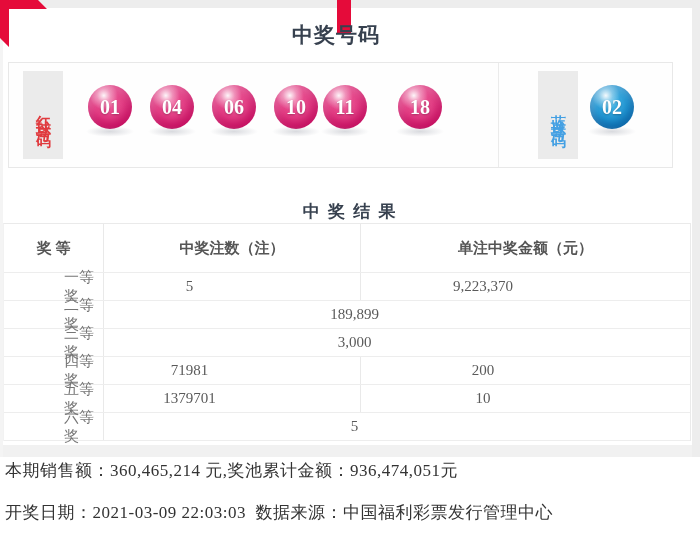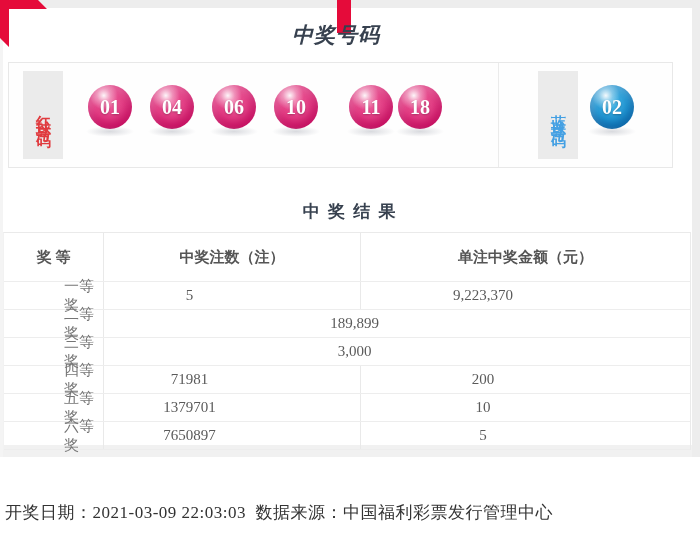--- a/index.html
+++ b/index.html
@@ -16,21 +16,21 @@
 
   
   .ribbon {
     position:absolute; left:0; top:0; width:47px; height:47px; background:#e50b3a;
     clip-path:polygon(0 0, 38px 0, 47px 9px, 9px 9px, 9px 47px, 0 38px);
   }
   .red-tab { position:absolute; left:337px; top:0; width:14px; height:33px; background:#e50b3a; }
 
   .page-title {
     position:absolute; top:21px; left:0; width:672px; text-align:center;
-    font-size:21px; font-weight:700; color:#37414f; letter-spacing:1px;font-style:italic;
+    font-size:21px; font-weight:700; color:#37414f; letter-spacing:1px;
   }
 
   
   .numbox {
     position:absolute; left:8px; top:62px; width:665px; height:106px;
     background:#fefefe; border:1px solid #e8e8e8; box-sizing:border-box;
   }
   .numbox-divider { position:absolute; left:489px; top:0; bottom:0; width:1px; background:#ebebeb; }
   .vlabel {
     position:absolute; top:8px; width:40px; height:88px; background:#ebebeb;
@@ -58,31 +58,31 @@
       radial-gradient(circle at 50% 42%, #ee5f9b 0%, #e23a82 45%, #d6176b 72%, #f07cb1 100%);
     box-shadow: inset -4px -7px 10px rgba(165,5,80,0.35), inset 3px 5px 8px rgba(255,255,255,0.30);
   }
   .ball.blueb {
     background:
       radial-gradient(circle at 36% 24%, rgba(255,255,255,0.95) 0%, rgba(255,255,255,0.35) 16%, rgba(255,255,255,0) 32%),
       radial-gradient(circle at 50% 42%, #49b8e8 0%, #1f95d2 50%, #0e72b4 78%, #6ac4ec 100%);
     box-shadow: inset -4px -7px 10px rgba(5,75,140,0.35), inset 3px 5px 8px rgba(255,255,255,0.30);
   }
   .b0 { left:79px; }  .b1 { left:141px; } .b2 { left:203px; }
-  .b3 { left:265px; } .b4 { left:340px;text-align:right; } .b5 { left:389px; }
+  .b3 { left:265px; } .b4 { left:314px;text-align:right; } .b5 { left:389px; }
   .bb0 { left:581px; }
 
   .result-title {
     position:absolute; top:200px; left:0; width:700px; text-align:center;
     font-size:17px; font-weight:700; color:#37414f; letter-spacing:2px;
   }
 
   
   .ptable {
-    position:absolute; left:3px; top:232px; width:688px;
+    position:absolute; left:3px; top:223px; width:688px;
     border-top:1px solid #eaeaea; border-left:1px solid #f2f2f2; border-right:1px solid #eaeaea;
     box-sizing:border-box; font-size:15px;
   }
   .trow { display:flex; height:28px; border-bottom:1px solid #ededed; box-sizing:border-box; }
   .trow.thead { height:49px; font-weight:700; color:#555; }
   .cell { display:flex; align-items:center; justify-content:center; box-sizing:border-box; }
   .c1 { width:100px; border-right:1px solid #e9e9e9; }
   .c2 { width:257px; border-right:1px solid #e9e9e9; }
   .c3 { flex:1; }
   .trow.tdata .c1 { padding-left:60px; color:#757575; }
@@ -167,20 +167,20 @@
       <div class="cell c2">71981</div>
       <div class="cell c3">200</div>
     </div>
     <div class="trow tdata">
       <div class="cell c1">五等奖</div>
       <div class="cell c2">1379701</div>
       <div class="cell c3">10</div>
     </div>
     <div class="trow tdata">
       <div class="cell c1">六等奖</div>
-      <div class="cell c2">7650897</div>
       <div class="cell c3">5</div>
     </div>
   </div>
 
+  <div class="footer-line f1">本期销售额：360,465,214 元,奖池累计金额：936,474,051元</div>
   <div class="footer-line f2">开奖日期：2021-03-09 22:03:03  数据来源：中国福利彩票发行管理中心</div>
 
 </div>
 
 </body></html>

